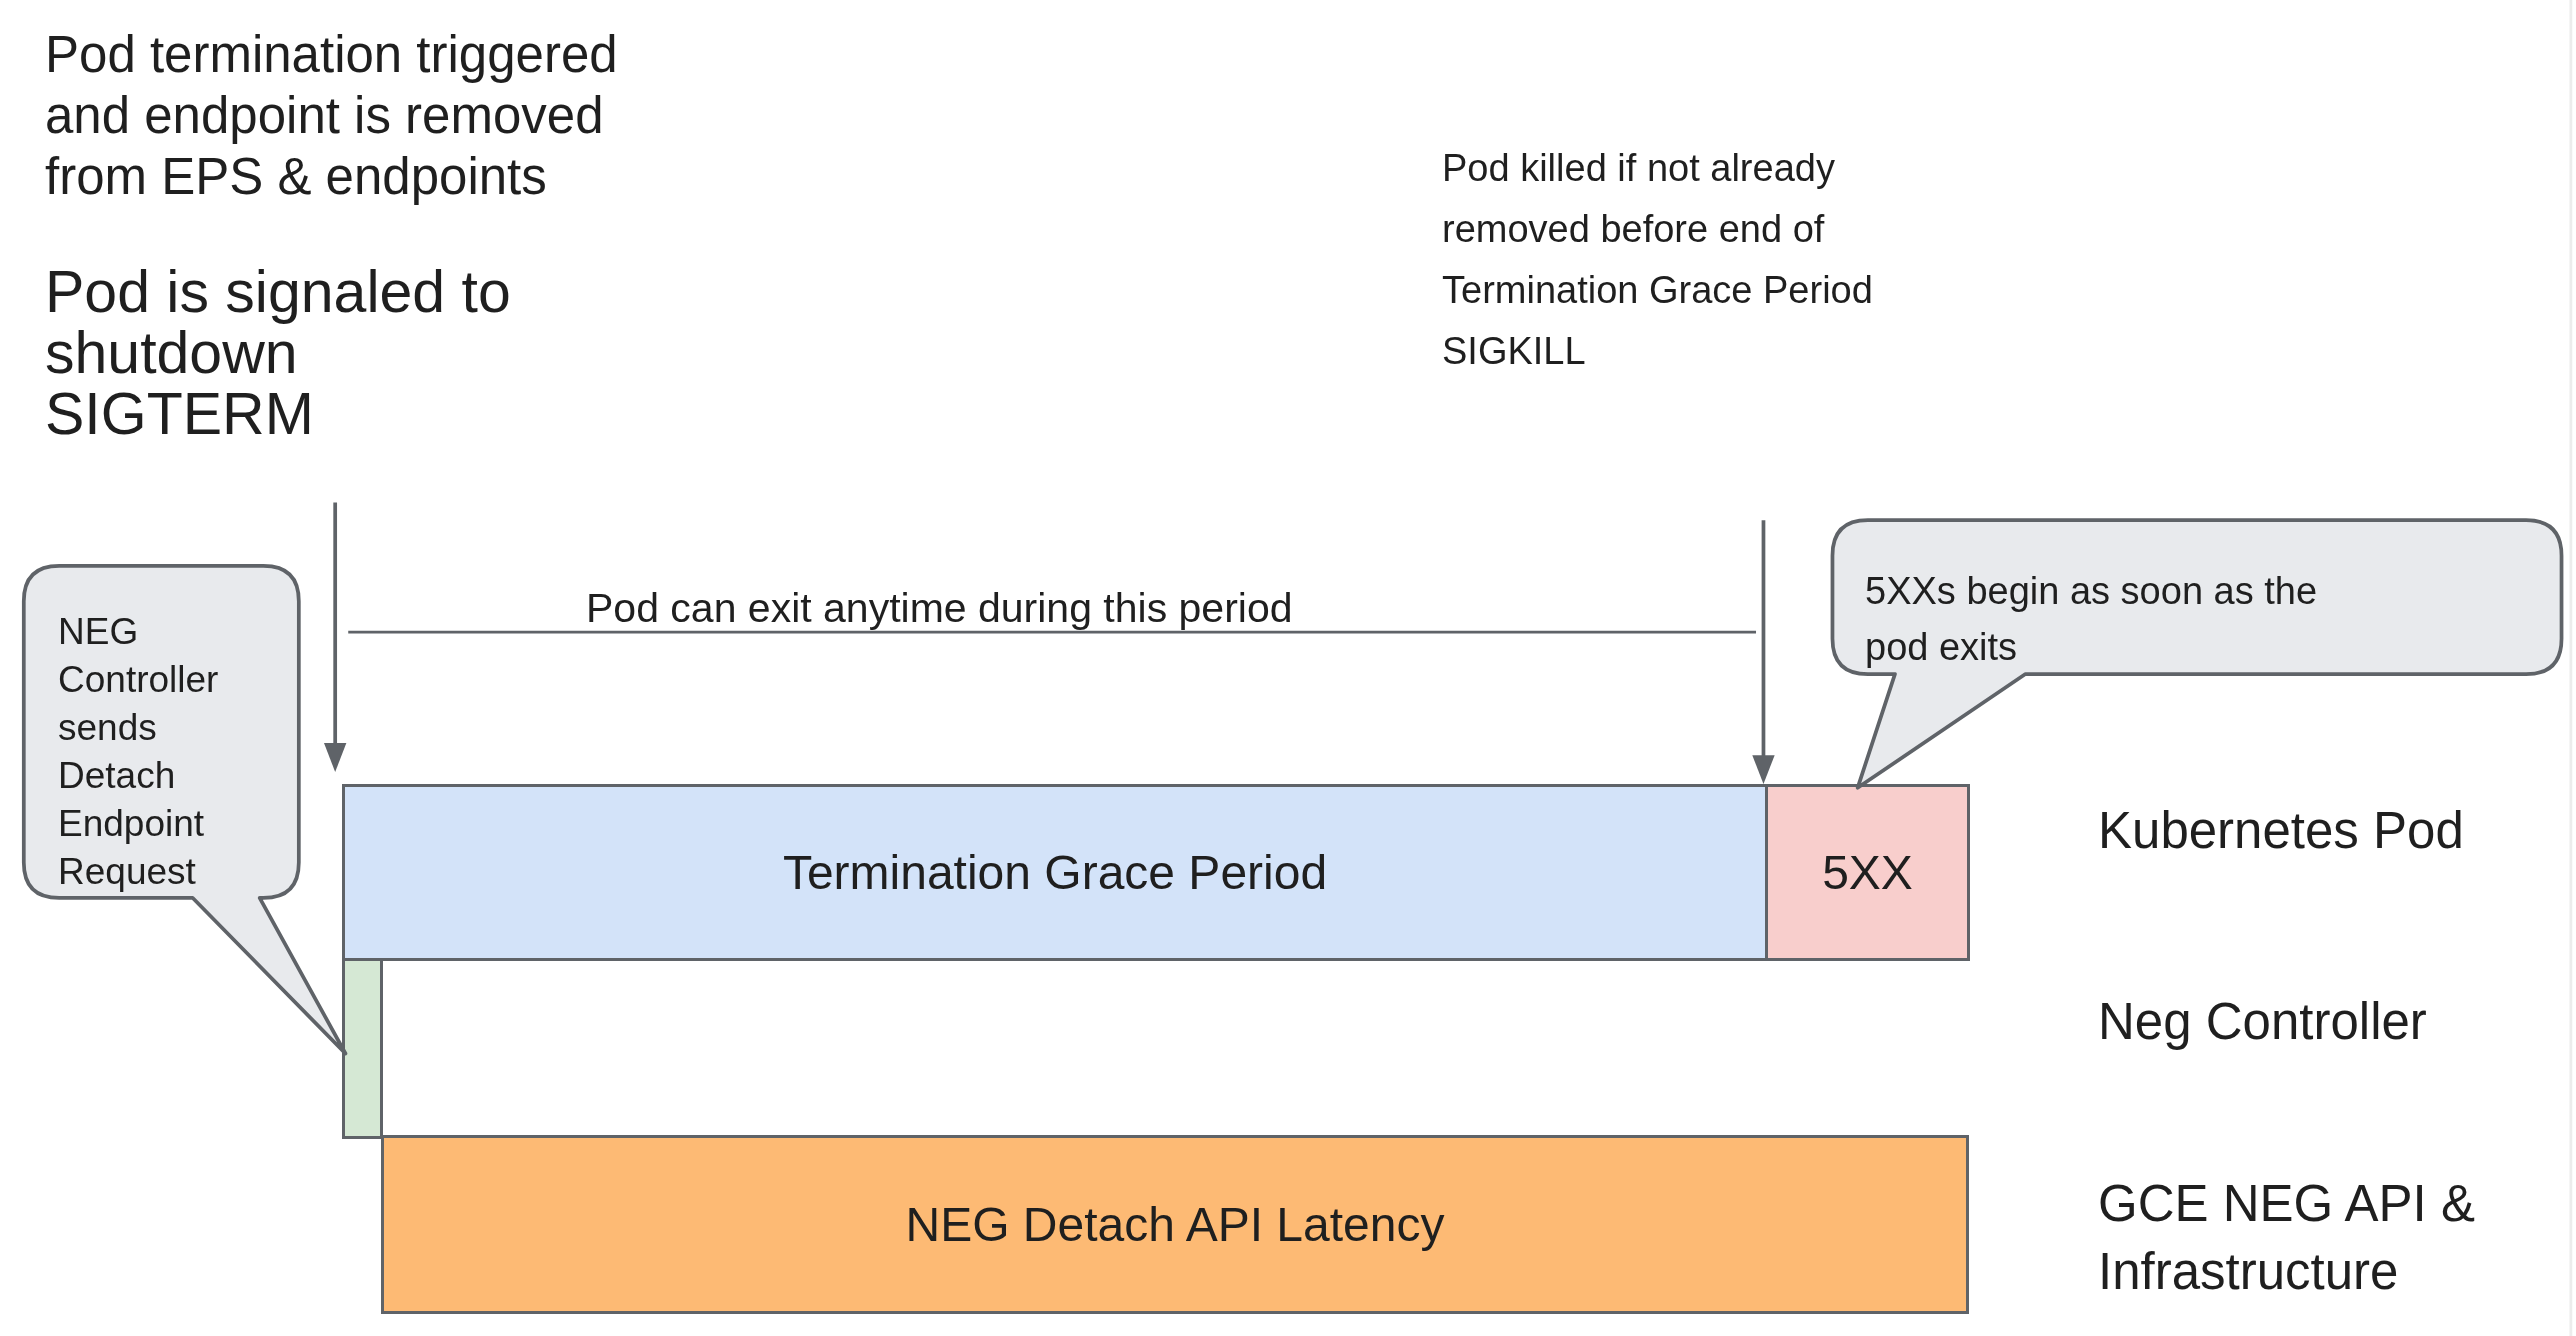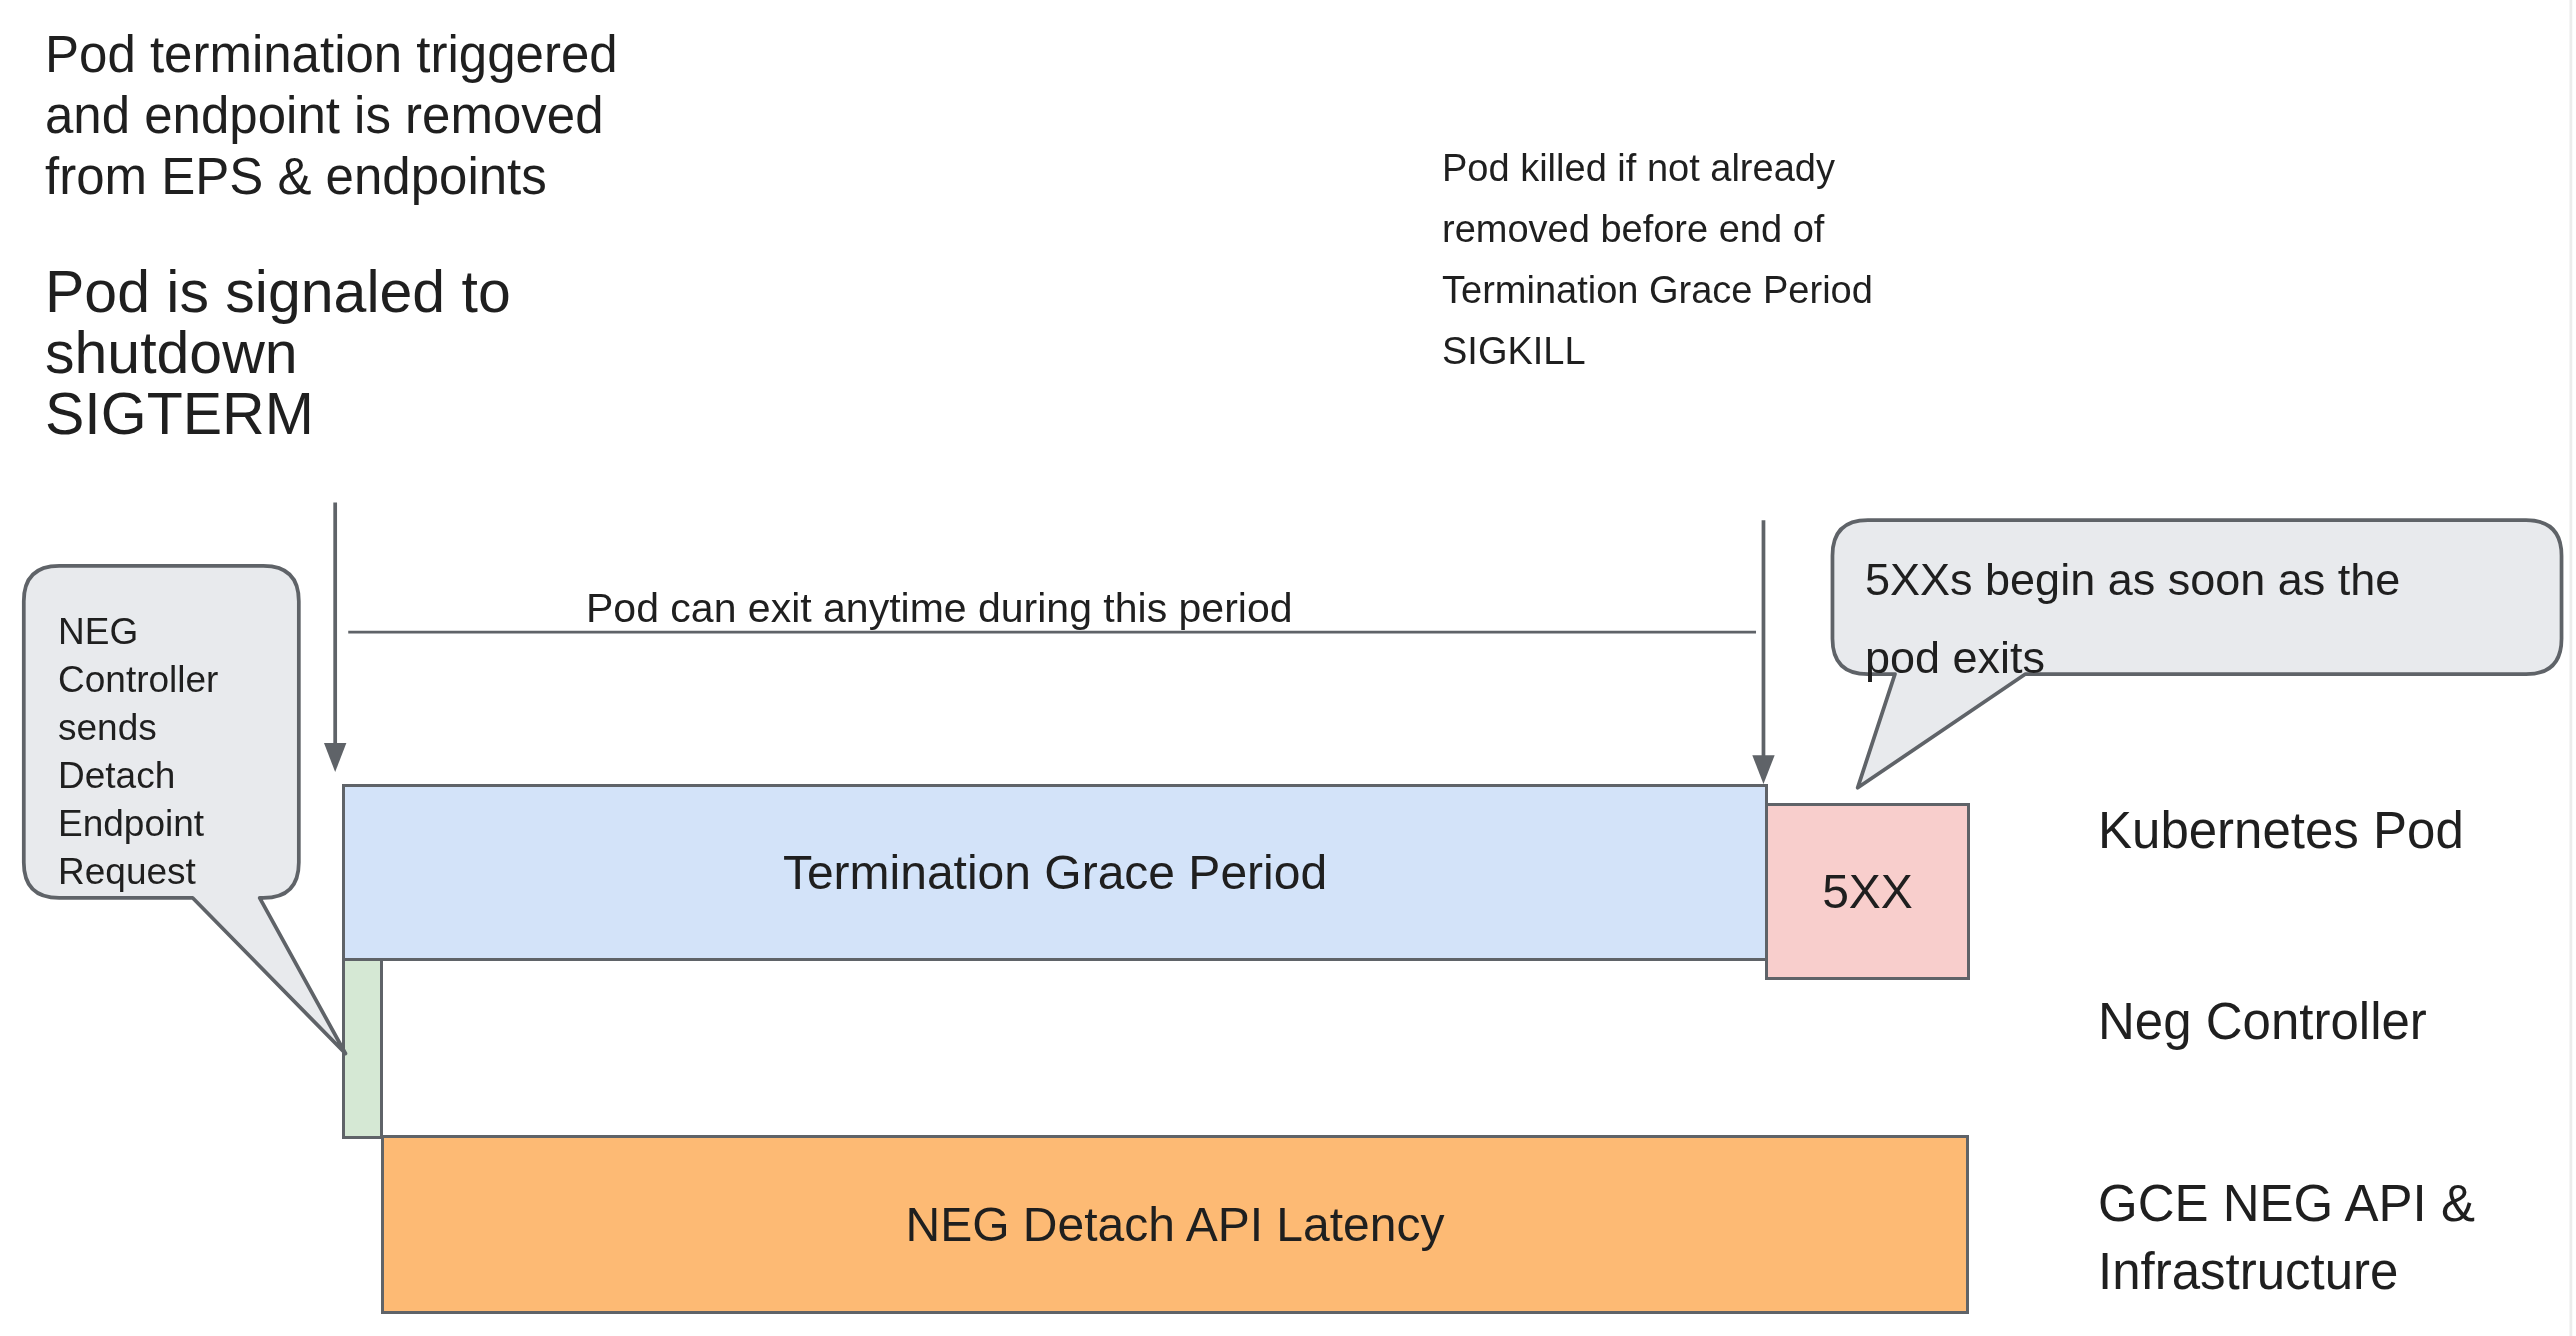--- a/index.html
+++ b/index.html
@@ -37,36 +37,36 @@
   .bar-yellow { left: 381px;  top: 1135px; width: 1588px; height: 179px; }
 
   
   .rowlab { left: 2098px; width: 485px; font-size: 51px; line-height: 61px; }
   .rowlab-k8s { top: 800px; }
   .rowlab-neg { top: 991px; }
   .rowlab-gce { top: 1170px; line-height: 68px; }
 
   
   .callout-left-text  { left: 58px;   top: 608px; width: 233px; font-size: 37px; line-height: 48px; }
-  .callout-right-text { left: 1865px; top: 541px; width: 672px; font-size: 45px; line-height: 78px; }
+  .callout-right-text { left: 1865px; top: 563px; width: 672px; font-size: 38px; line-height: 56px; }
 
   svg.overlay { position: absolute; left: 0; top: 0; }
 </style>
 </head>
 <body>
 
 <div class="stage">
 
   <div class="abs bar bar-green" style="background: rgb(213, 232, 212);"></div>
 
   <div class="abs bar bar-grace" style="background: rgb(211, 227, 249);">
     <span class="txt">Termination Grace Period</span>
   </div>
 
-  <div class="abs bar bar-5xx" style="background: rgb(248, 206, 204); margin-top: 19px;">
+  <div class="abs bar bar-5xx" style="background: rgb(248, 206, 204);">
     <span class="txt">5XX</span>
   </div>
 
   <div class="abs bar bar-yellow" style="background: #fdba74;">
     <span class="txt">NEG Detach API Latency</span>
   </div>
 
   <svg class="overlay" width="2576" height="1336" viewBox="0 0 2762 1433">
 
     <line x1="2757" y1="0" x2="2757" y2="1433" stroke="#ececec" stroke-width="3"></line>

